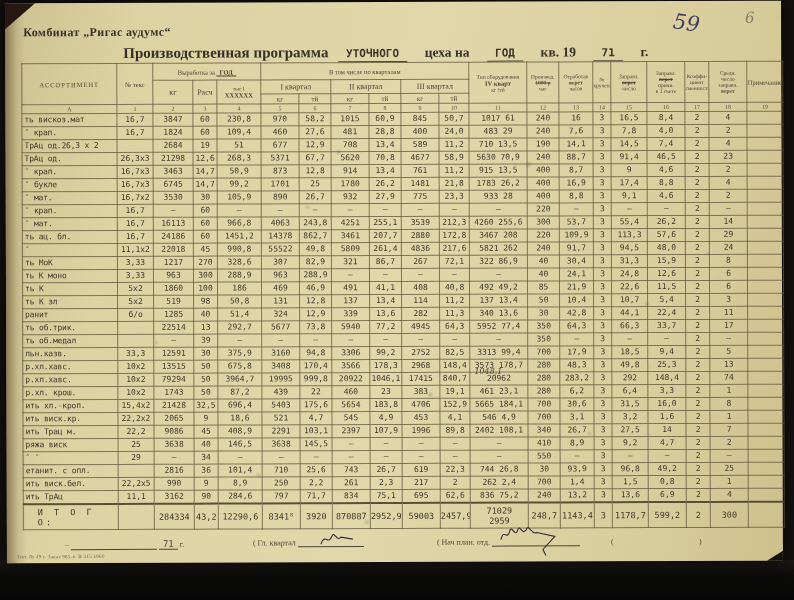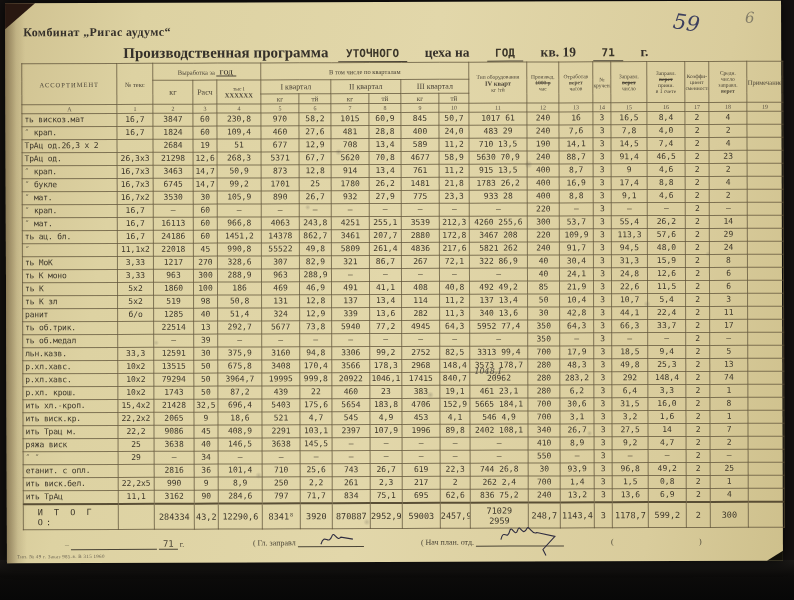--- a/index.html
+++ b/index.html
@@ -903,24 +903,24 @@
 
   <div class="footer">
     <span class="seg" style="left:58px">
       <span>–</span>
       <span class="gap" style="width:86px"></span>
       <span class="u71">71</span>
       <span>г.</span>
     </span>
     <span class="seg" style="left:246px">
       <span>(</span>
-      <span>Гл. заправл</span>
+      <span>Гл. квартал</span>
       <span class="gap" style="width:66px"></span>
     </span>
-    <span class="seg" style="left:414px">
+    <span class="seg" style="left:430px">
       <span>(</span>
       <span>Нач план. отд.</span>
       <span class="gap" style="width:88px"></span>
     </span>
     <span class="seg" style="left:604px">(</span>
     <span class="seg" style="left:692px">)</span>
     <svg class="sig" style="left:312px;top:-10px" width="40" height="22">
       <path d="M2,16 C6,4 9,18 13,8 C15,2 18,14 22,9 L34,11" fill="none" stroke="#2e2c40" stroke-width="1.1"></path>
     </svg>
     <svg class="sig" style="left:492px;top:-14px" width="70" height="34">

